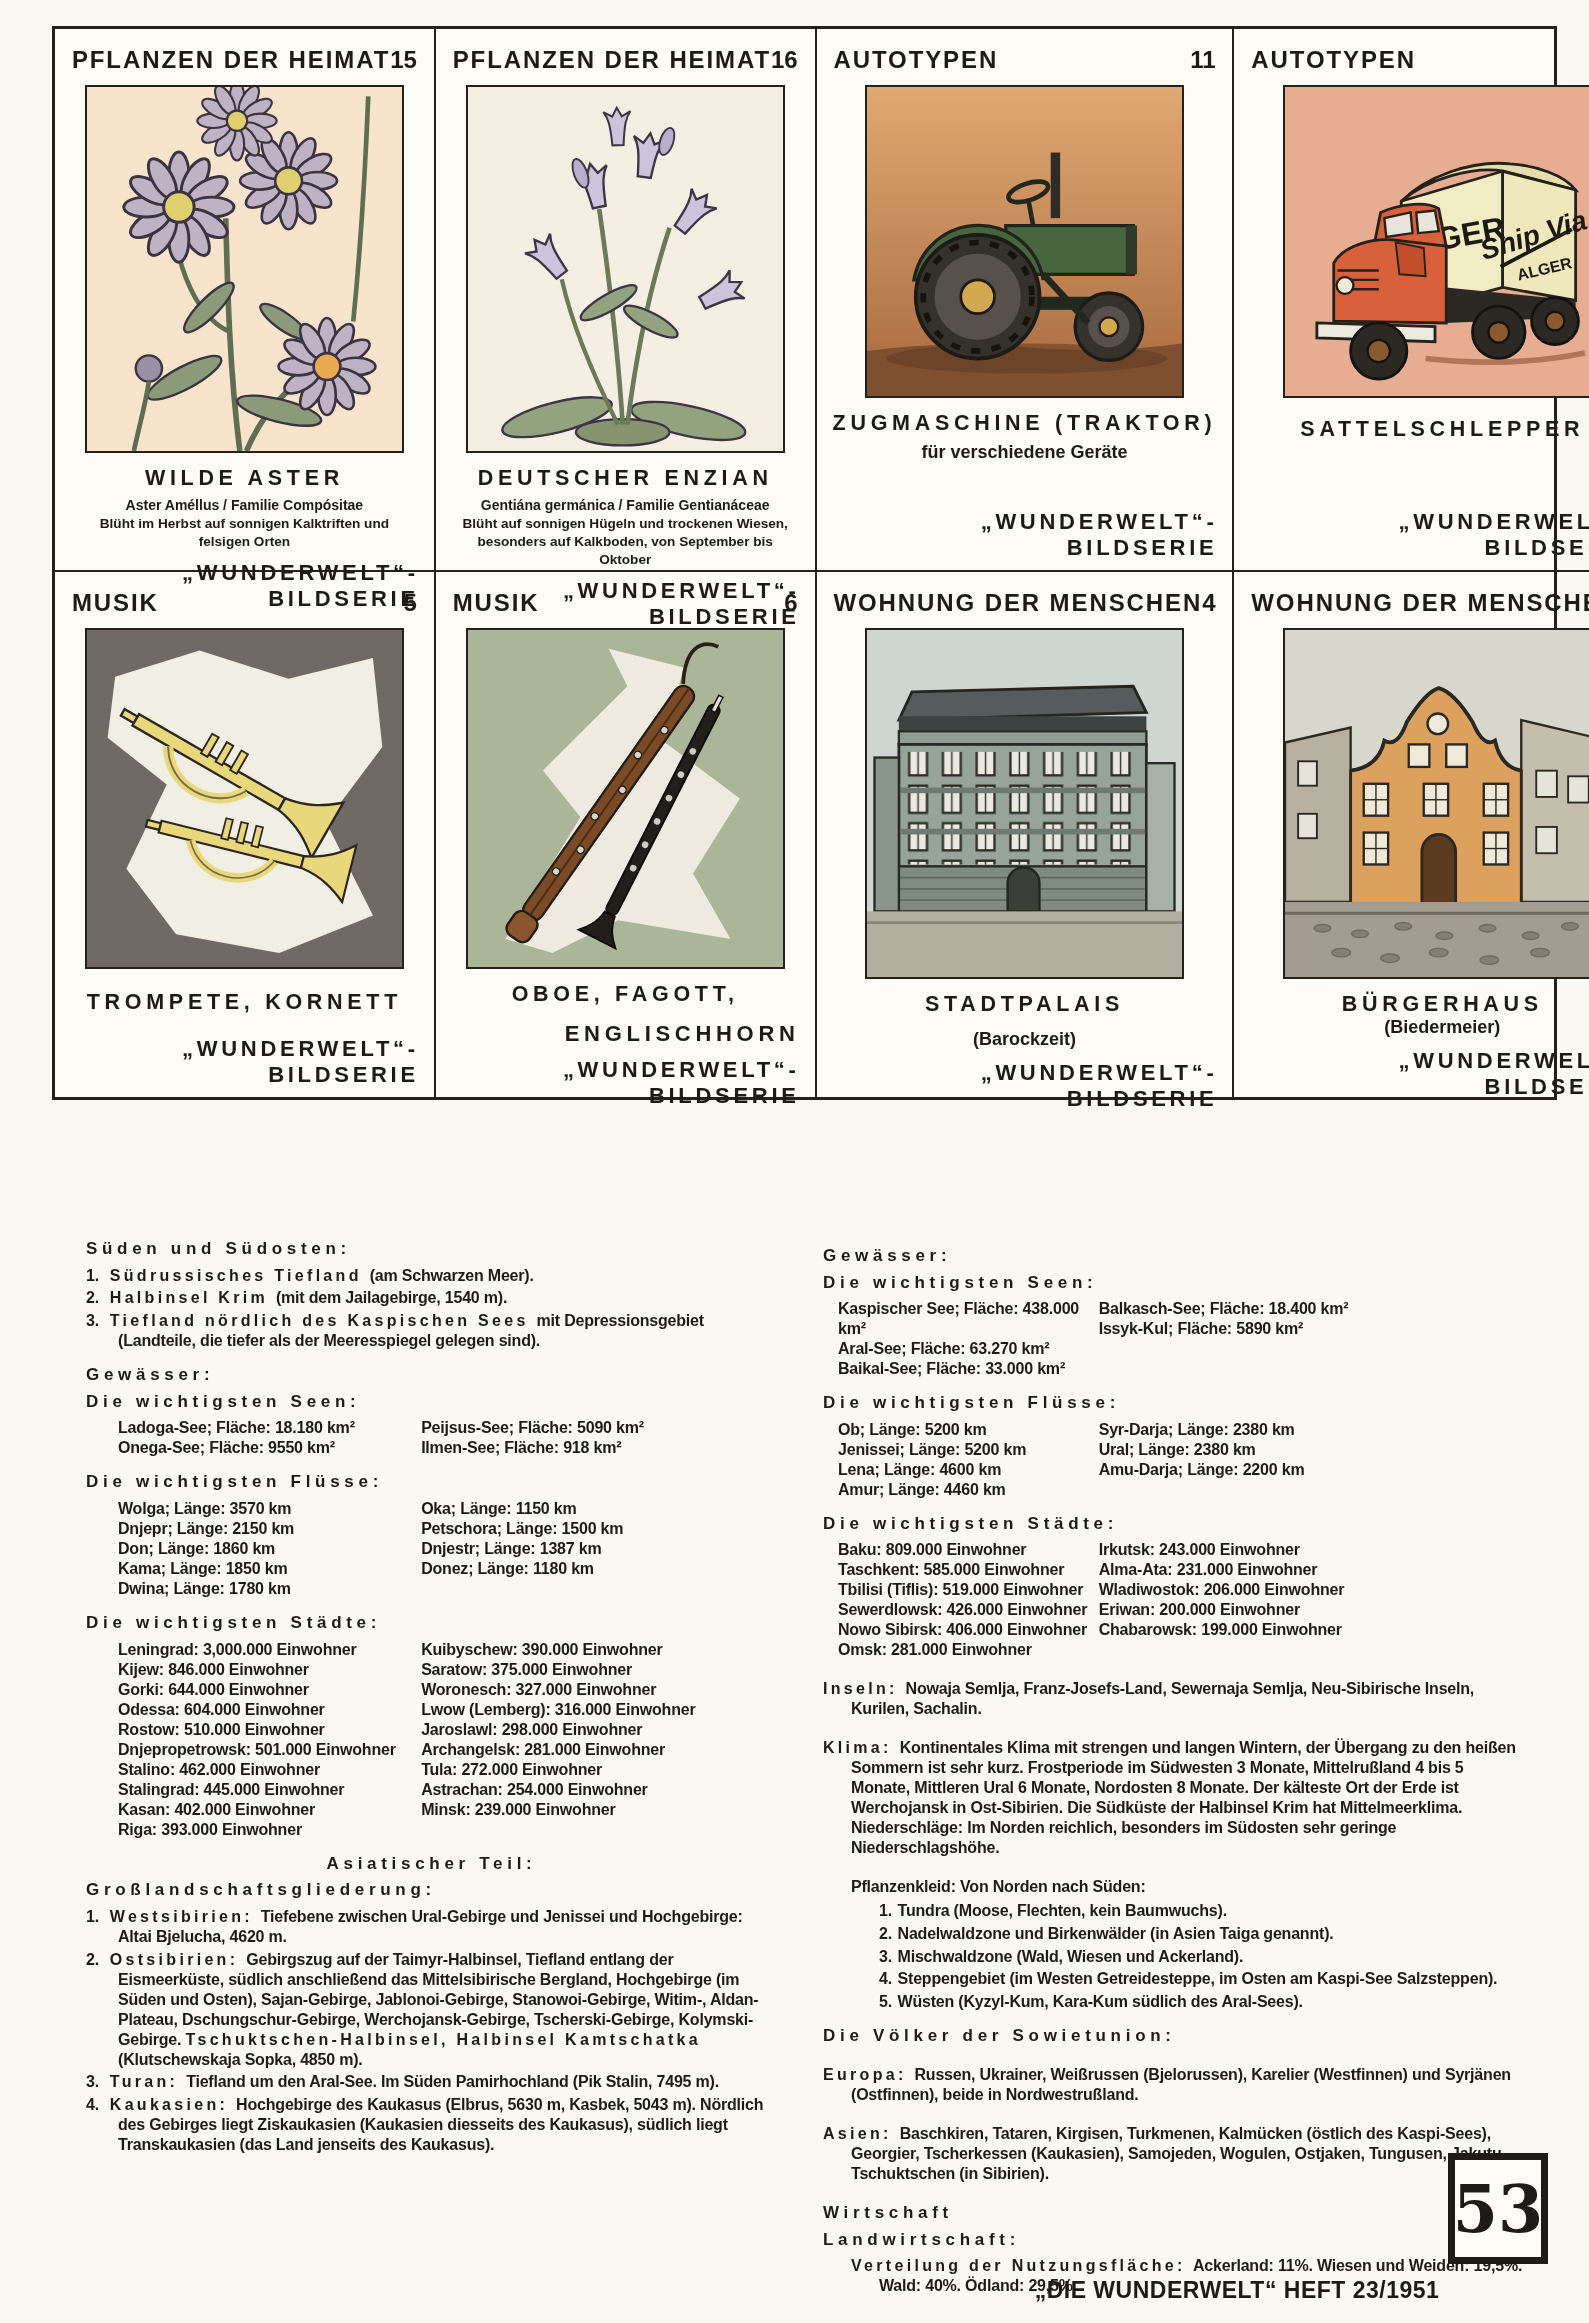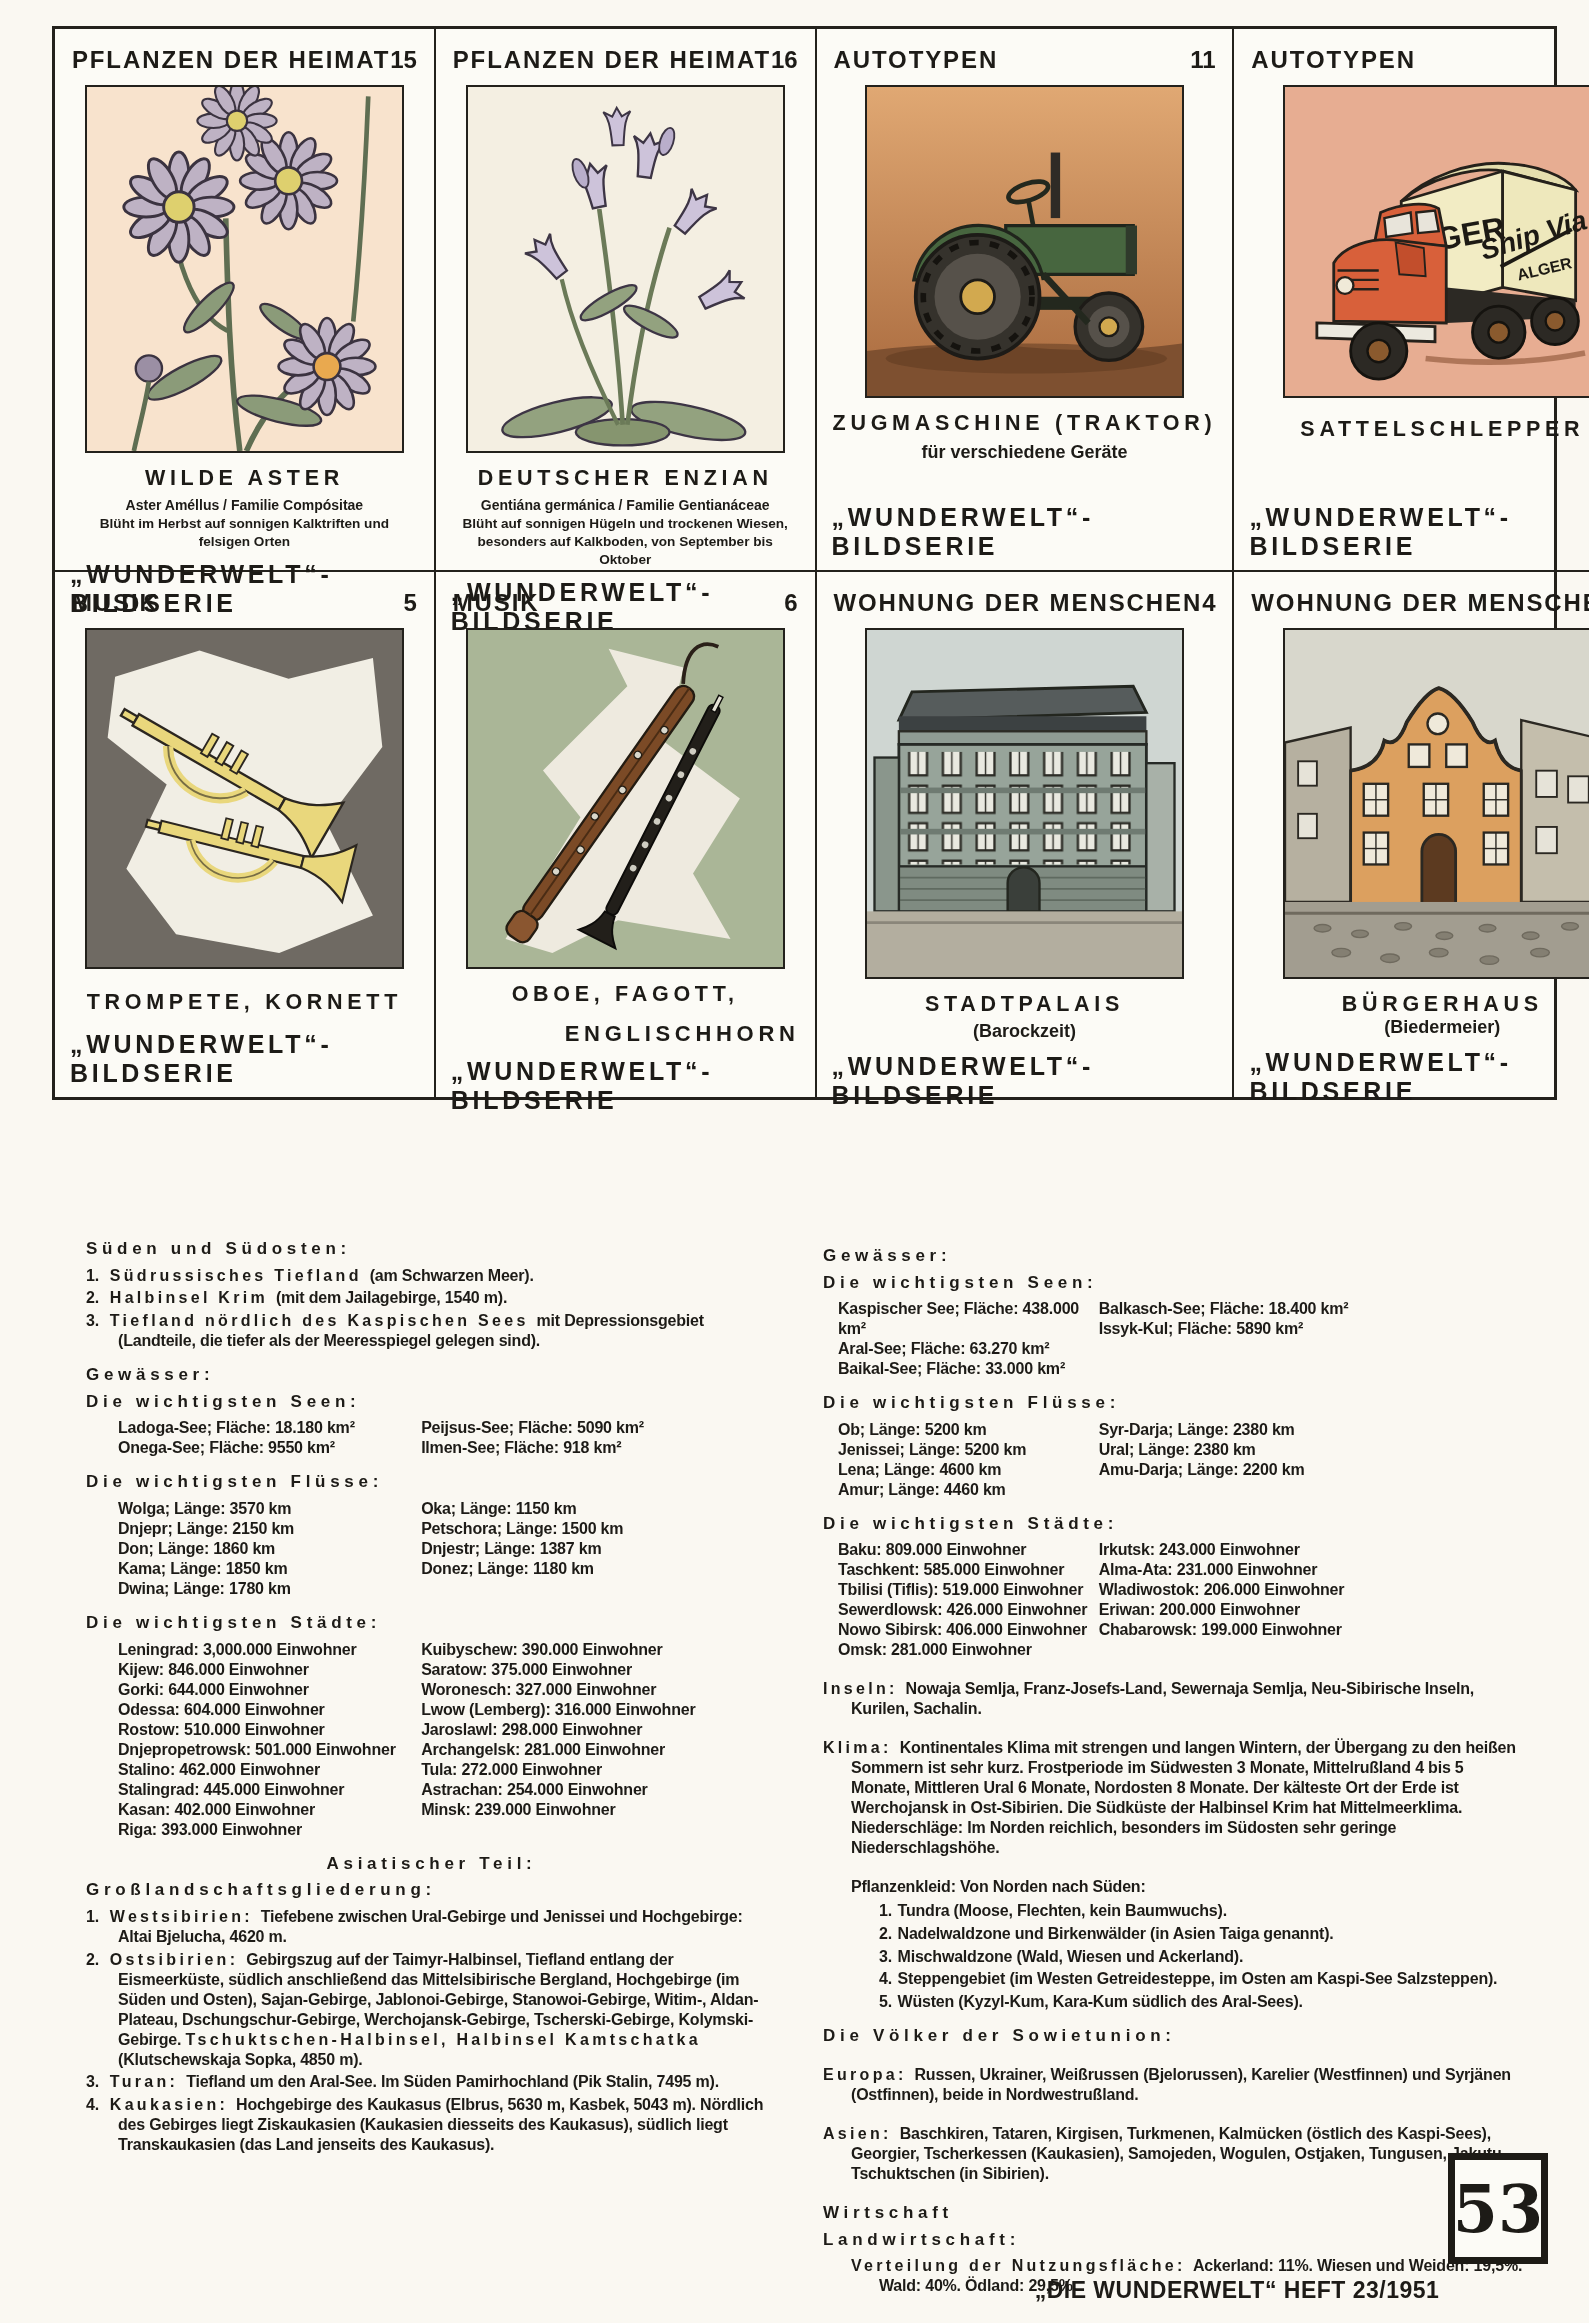--- a/index.html
+++ b/index.html
@@ -24,21 +24,21 @@
   .card-img svg { display:block; width:100%; height:100%; }
   .img-plant { height:364px; }
   .img-auto  { height:309px; }
   .img-musik { height:337px; }
   .img-wohn  { height:347px; }
   .card-title { text-align:center; font-size:21.5px; letter-spacing:4.7px; margin-top:3.7px; }
   .card-title2 { text-align:right; font-size:22px; letter-spacing:4.7px; margin-top:14px; }
   .card-latin { text-align:center; font-size:14px; line-height:18px; margin-top:4.7px; }
   .card-desc  { text-align:center; font-size:13.6px; line-height:18px; margin-top:0.9px; padding:0 3.7px; }
   .card-desc-lg { text-align:center; font-size:18px; margin-top:5.6px; }
-  .card-brand { text-align:left; font-size:25px; letter-spacing:3.7px; margin-top:auto; padding-top:9.4px; }
+  .card-brand { text-align:right; font-size:22px; letter-spacing:3.7px; margin-top:auto; padding-top:9.4px; }
   
   .col { position:absolute; font-size:16px; line-height:20px; letter-spacing:-0.2px; }
   .col-left  { left:86px;  top:1239px; width:691px; }
   .col-right { left:823px; top:1246px; width:701px; }
   .sh { font-size:17px; letter-spacing:4.7px; margin:14px 0 6.6px; }
   .sh.first { margin-top:0; }
   .sh.center { text-align:center; letter-spacing:4.7px; }
   .num-item { padding-left:32px; text-indent:-32px; margin:2.8px 0; }
   .num-item .num { margin-right:6.6px; }
   .lead { letter-spacing:3.3px; margin-right:3.7px; }
@@ -348,21 +348,21 @@
           <line x1="34" y1="276" x2="298" y2="276" stroke="#5f6a60" stroke-width="2"></line>
           <line x1="34" y1="288" x2="298" y2="288" stroke="#5f6a60" stroke-width="2"></line>
           <path d="M150 300 L150 270 A17 17 0 0 1 184 270 L184 300 Z" fill="#3a3f3a" stroke="#23261f" stroke-width="2.5"></path>
           <rect x="8" y="136" width="26" height="164" fill="#8a968c" stroke="#262a26" stroke-width="2.5"></rect>
           <rect x="298" y="142" width="30" height="158" fill="#a8b1a8" stroke="#262a26" stroke-width="2.5"></rect>
           <rect x="0" y="300" width="336" height="70" fill="#b3ae9f"></rect>
           <line x1="0" y1="312" x2="336" y2="312" stroke="#8a867a" stroke-width="3"></line>
         </svg>
       </div>
       <div class="card-title">STADTPALAIS</div>
-      <div class="card-desc-lg" style="margin-top:4px">(Barockzeit)</div>
+      <div class="card-desc-lg" style="margin-top:12px">(Barockzeit)</div>
       <div class="card-brand">„WUNDERWELT“-BILDSERIE</div>
     </div>
 
     <div class="card">
       <div class="card-head">
         <span>WOHNUNG DER MENSCHEN</span>
         <span class="num">5</span>
       </div>
       <div class="card-img img-wohn">
         <svg viewBox="0 0 336 370" preserveAspectRatio="none">

